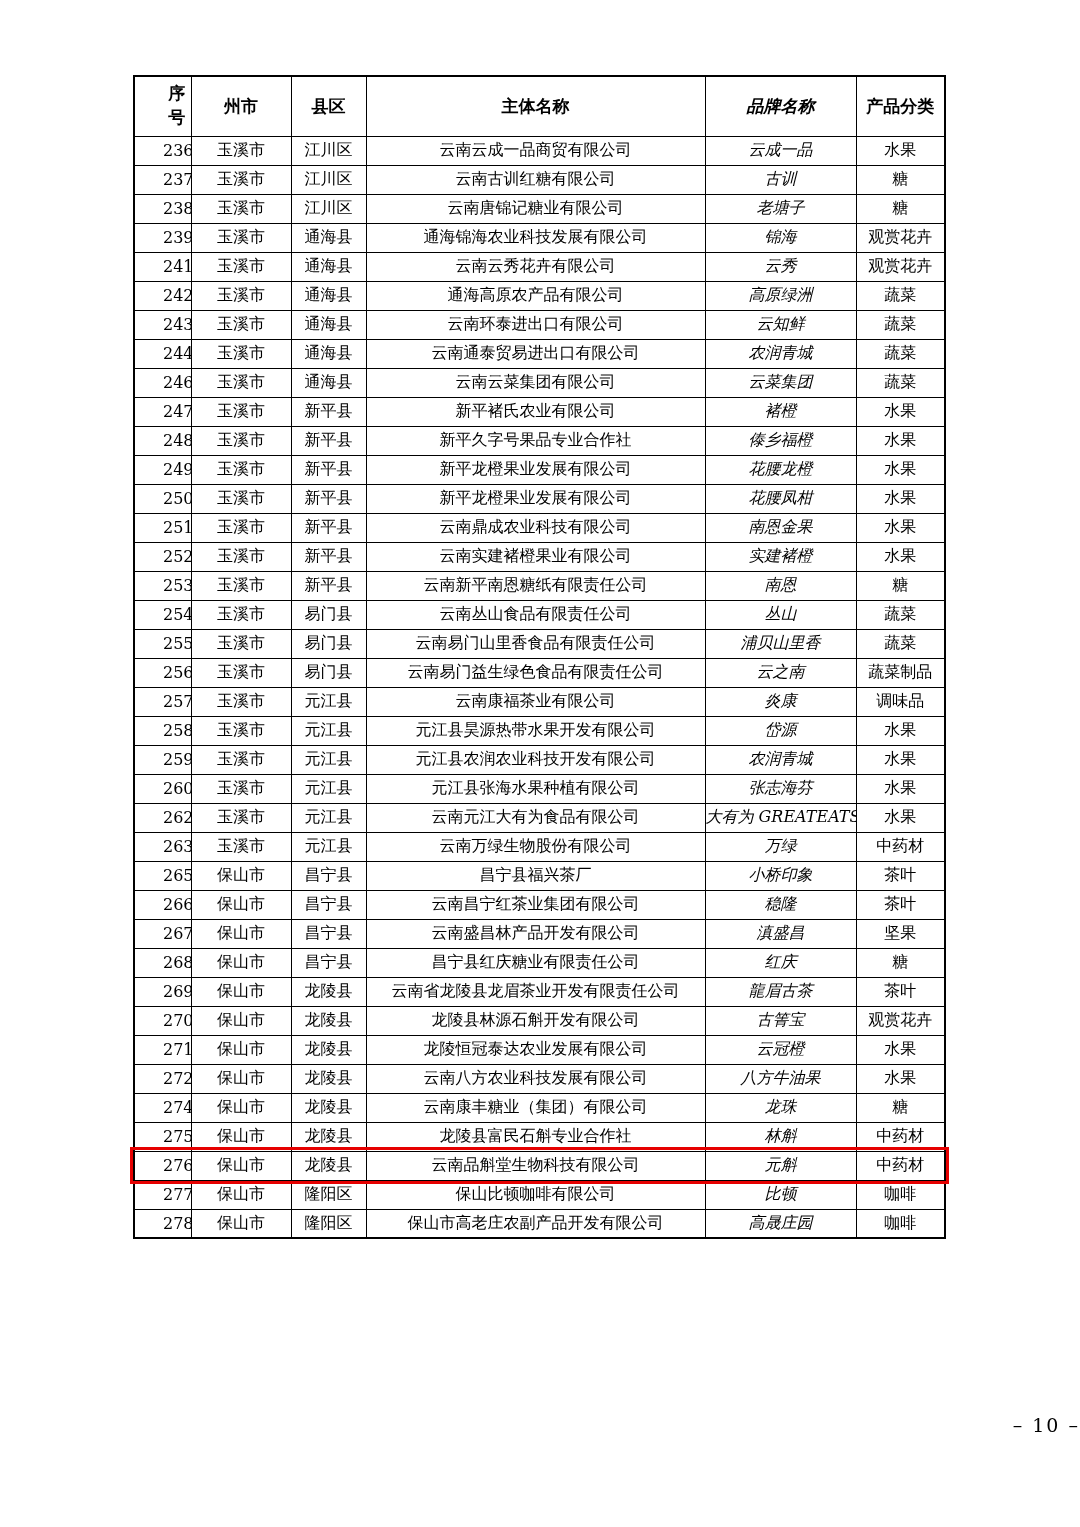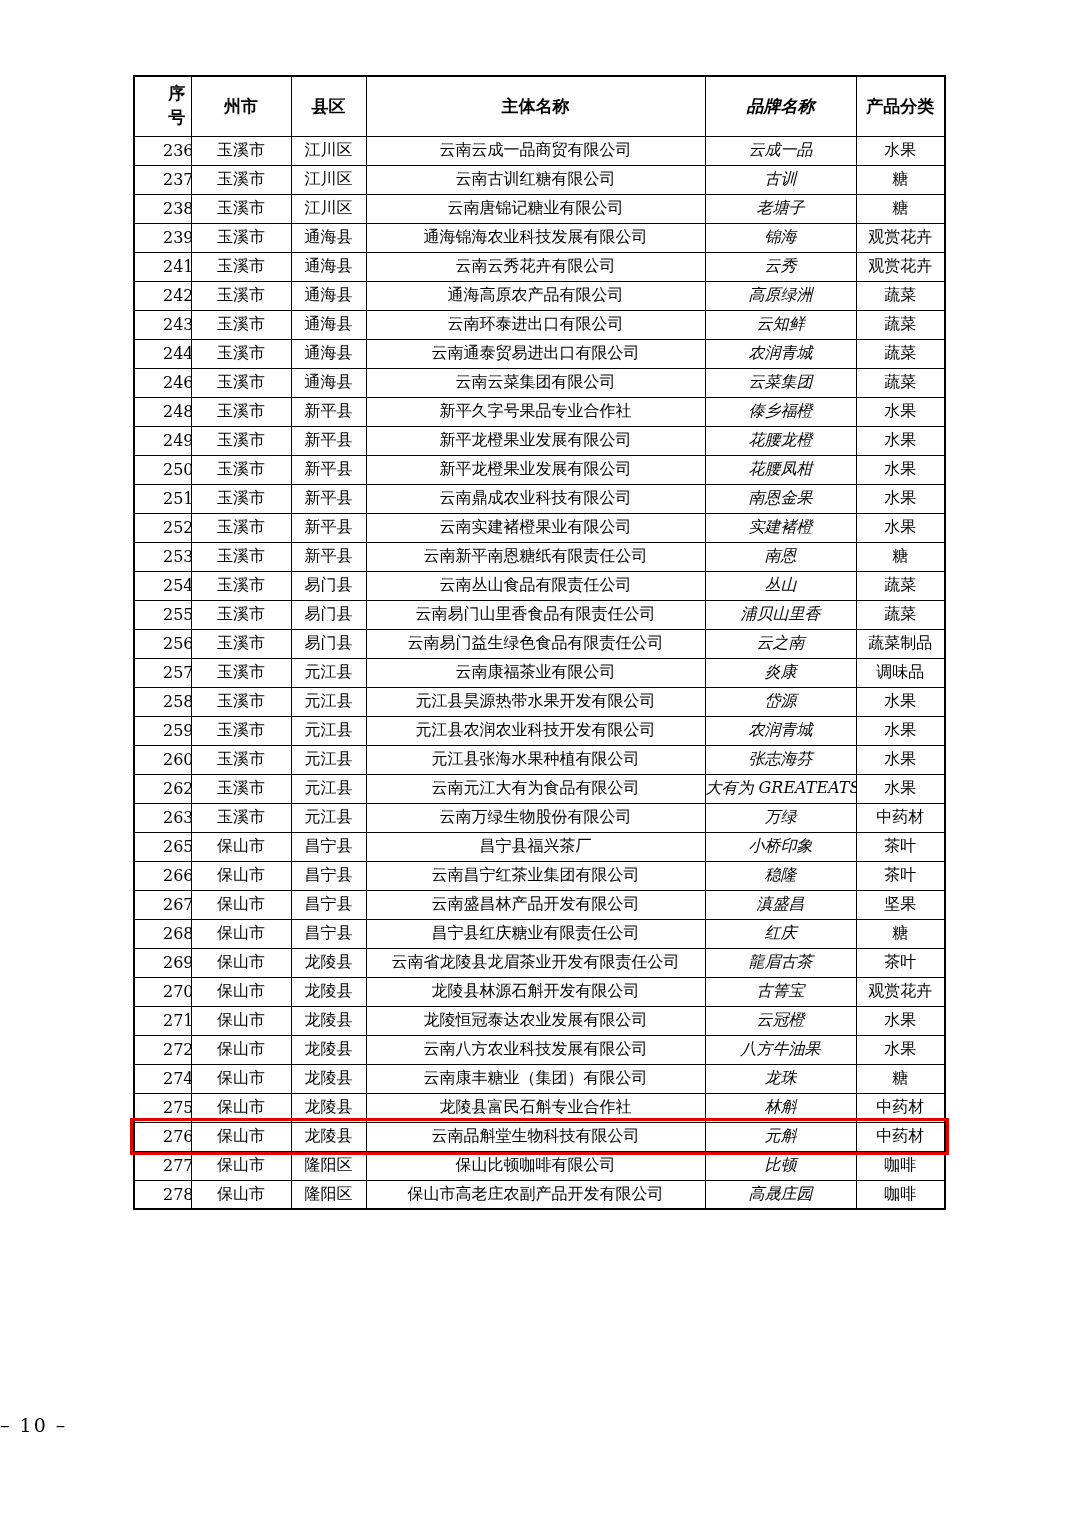--- a/index.html
+++ b/index.html
@@ -48,21 +48,21 @@
   .col-brand { width: 151px; font-style: italic; }
   .col-category { width: 89px; }
   
   th.col-no .stack { display: inline-block; width: 1.05em; word-break: break-all; line-height: 1.45; }
   tr.highlighted { outline: 3px solid var(--hl); outline-offset: 1px; }
   .footer {
     position: absolute;
     left: 0;
     top: 1414px;
     width: 100%;
-    text-align: left;
+    text-align: right;
     font-size: 19px;
     letter-spacing: 2px;
   }
 </style>
 </head>
 <body>
 
 <div class="page">
 
   <table class="brand-table">
@@ -143,20 +143,28 @@
         </tr>
         <tr>
           <td class="col-no">246</td>
           <td class="col-city">玉溪市</td>
           <td class="col-county">通海县</td>
           <td class="col-entity">云南云菜集团有限公司</td>
           <td class="col-brand">云菜集团</td>
           <td class="col-category">蔬菜</td>
         </tr>
         <tr>
+          <td class="col-no">247</td>
+          <td class="col-city">玉溪市</td>
+          <td class="col-county">新平县</td>
+          <td class="col-entity">新平褚氏农业有限公司</td>
+          <td class="col-brand">褚橙</td>
+          <td class="col-category">水果</td>
+        </tr>
+        <tr>
           <td class="col-no">248</td>
           <td class="col-city">玉溪市</td>
           <td class="col-county">新平县</td>
           <td class="col-entity">新平久字号果品专业合作社</td>
           <td class="col-brand">傣乡福橙</td>
           <td class="col-category">水果</td>
         </tr>
         <tr>
           <td class="col-no">249</td>
           <td class="col-city">玉溪市</td>

